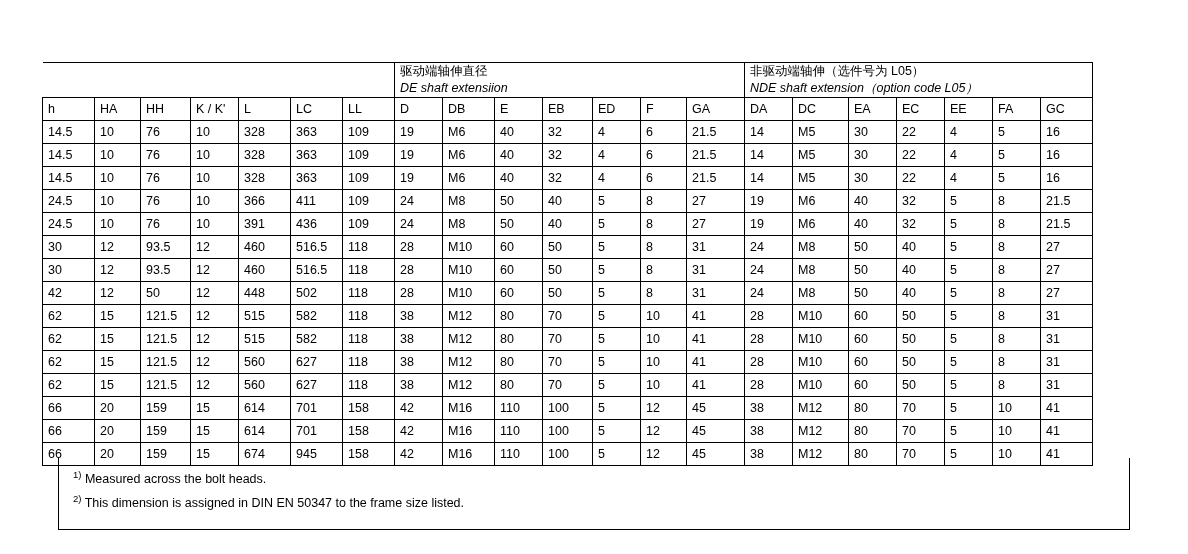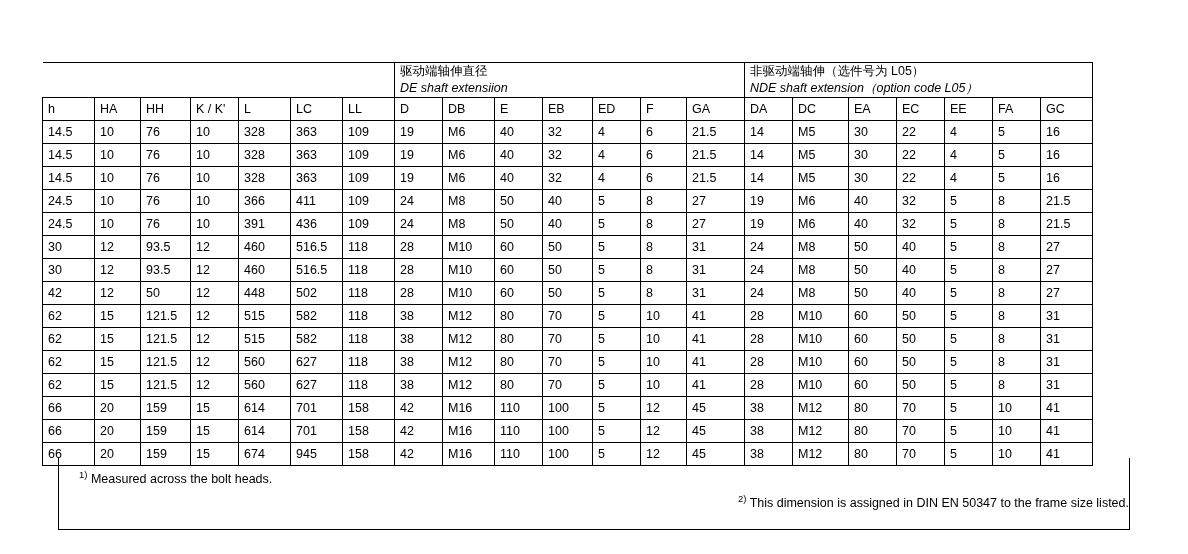--- a/index.html
+++ b/index.html
@@ -77,33 +77,33 @@
   }
   .notes {
     position: absolute;
     left: 58px;
     top: 458px;
     width: 1072px;
     height: 72px;
     border: 1px solid #000;
     border-top: none;
     box-sizing: border-box;
-    padding: 7px 0 0 20px;
+    padding: 7px 0 0 14px;
     font-size: 12.5px;
     background: transparent;
   }
   .notes div {
     line-height: 20px;
     white-space: nowrap;
   }
   .notes .sup {
     font-size: 9.5px;
     vertical-align: super;
   }
-  .note2 { padding-left: 0px; text-align: right; }
+  .note2 { padding-left: 0px; }
   .note3 { padding-left: 10px; }
 </style>
 </head>
 <body>
 
 <div id="sheet">
 
 
   <table class="spec">
     <colgroup>

